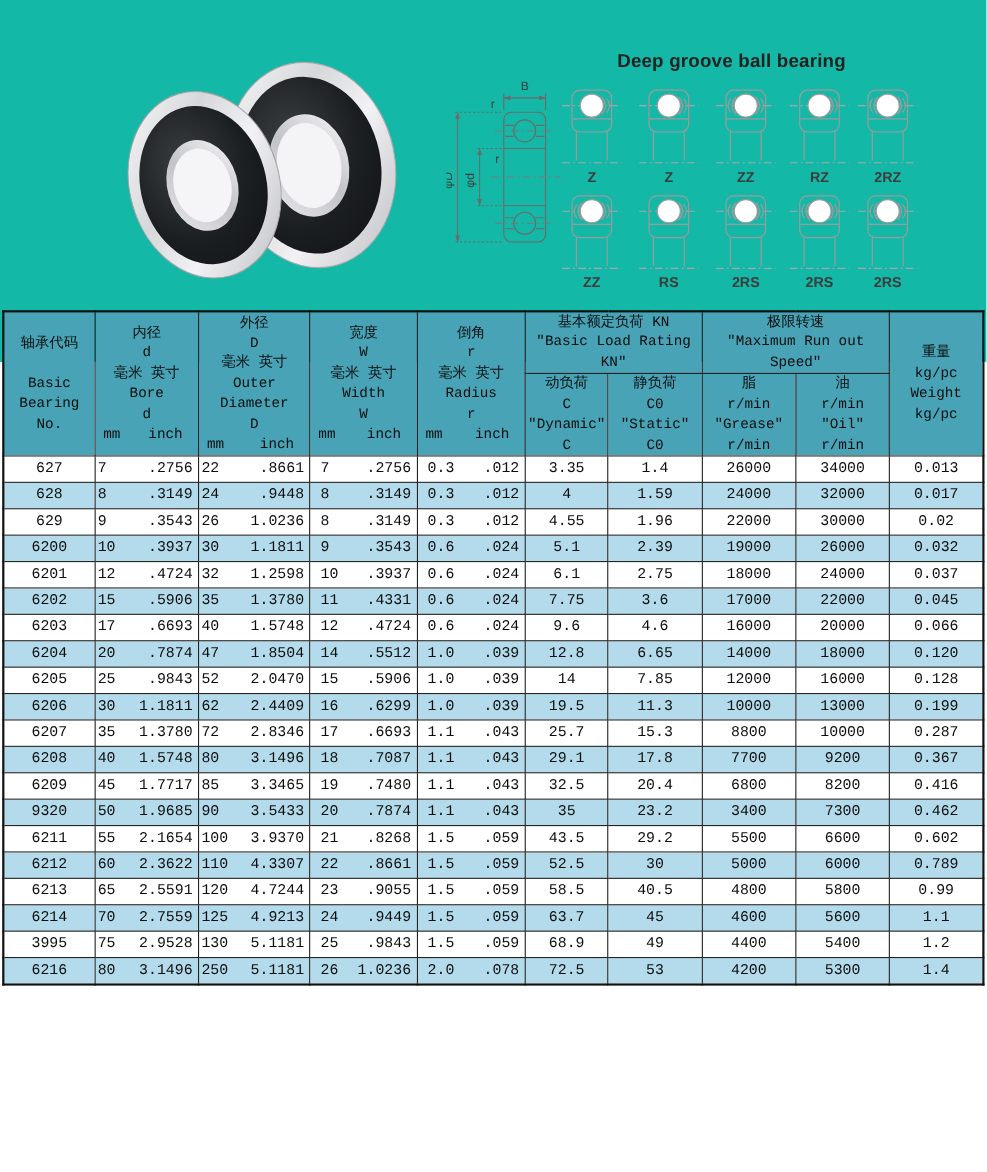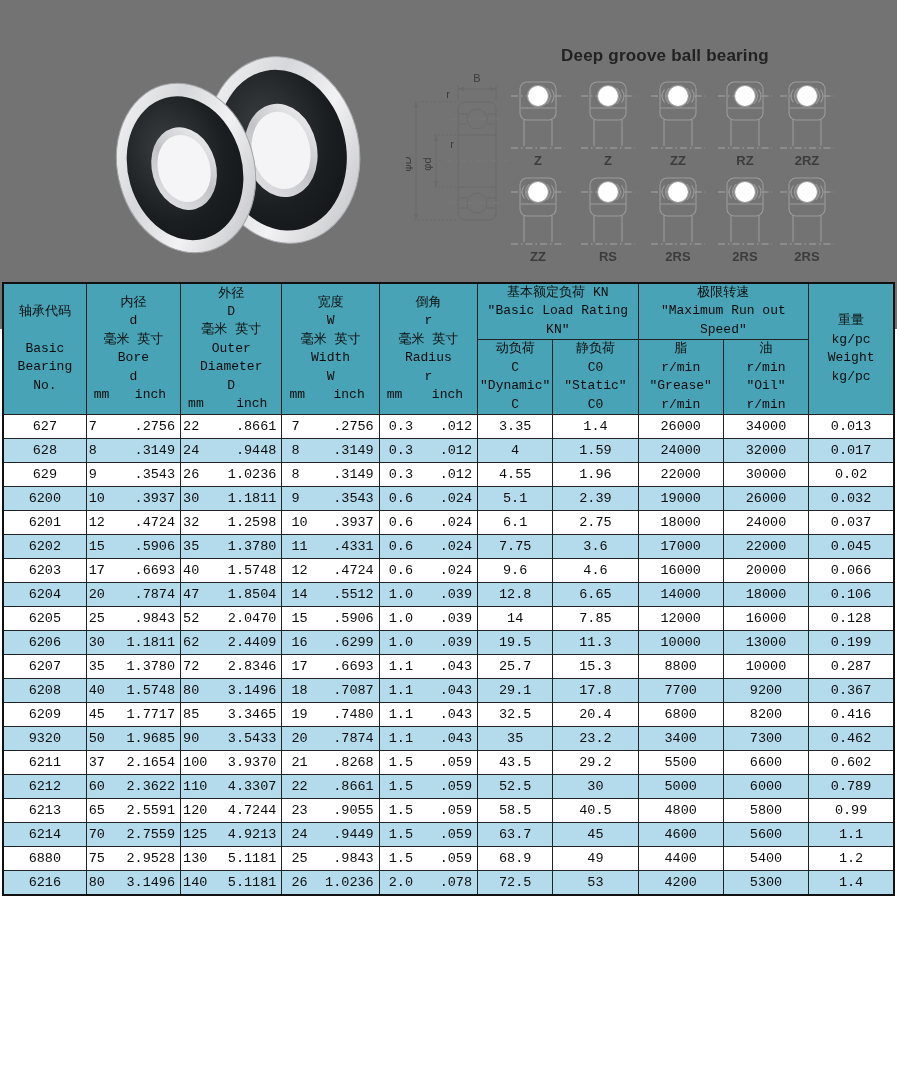--- a/index.html
+++ b/index.html
@@ -1,19 +1,19 @@
 <!DOCTYPE html>
 <html><head>
 <meta charset="utf-8">
 <style>
   html,body{margin:0;padding:0;background:#fff;}
   .canvas{position:relative;width:897px;height:1065px;background:#fff;overflow:hidden;
           font-family:"Liberation Sans",sans-serif;color:#111;}
   
-  .top{position:absolute;left:0;top:0;width:897px;height:329px;background:#737373;}
+  .top{position:absolute;left:0;top:0;width:897px;height:329px;background:#14b8a6;}
   .photo-svg{position:absolute;left:78px;top:40px;}
   .diagram-title{position:absolute;left:500px;top:46px;width:330px;text-align:center;
                  font-size:17px;font-weight:bold;letter-spacing:.2px;color:#222;}
   .xsec-svg{position:absolute;left:406px;top:72px;}
   .sym-svg{position:absolute;left:505px;top:76px;}
   .sy{fill:none;stroke:#9b9b9b;stroke-width:1.1;}
   .syf{fill:#fff;stroke:#9b9b9b;stroke-width:1.1;}
   .dd{fill:none;stroke:#a6a6a6;stroke-width:1;stroke-dasharray:7 3 1.5 3;}
   .xs{fill:none;stroke:#6b6b6b;stroke-width:1;}
   .xsdd{fill:none;stroke:#7a7a7a;stroke-width:.9;stroke-dasharray:7 3 1.5 3;}
@@ -579,21 +579,21 @@
           <td class="pair">
             <div class="pairwrap inset">
               <span class="mm">1.0</span>
               <span class="in">.039</span>
             </div>
           </td>
           <td>12.8</td>
           <td>6.65</td>
           <td>14000</td>
           <td>18000</td>
-          <td>0.106</td>
+          <td>0.120</td>
         </tr>
         <tr>
           <td>6205</td>
           <td class="pair">
             <div class="pairwrap">
               <span class="mm">25</span>
               <span class="in">.9843</span>
             </div>
           </td>
           <td class="pair">
@@ -777,21 +777,21 @@
           <td>35</td>
           <td>23.2</td>
           <td>3400</td>
           <td>7300</td>
           <td>0.462</td>
         </tr>
         <tr>
           <td>6211</td>
           <td class="pair">
             <div class="pairwrap">
-              <span class="mm">37</span>
+              <span class="mm">55</span>
               <span class="in">2.1654</span>
             </div>
           </td>
           <td class="pair">
             <div class="pairwrap">
               <span class="mm">100</span>
               <span class="in">3.9370</span>
             </div>
           </td>
           <td class="pair">
@@ -902,21 +902,21 @@
               <span class="in">.059</span>
             </div>
           </td>
           <td>63.7</td>
           <td>45</td>
           <td>4600</td>
           <td>5600</td>
           <td>1.1</td>
         </tr>
         <tr>
-          <td>6880</td>
+          <td>3995</td>
           <td class="pair">
             <div class="pairwrap">
               <span class="mm">75</span>
               <span class="in">2.9528</span>
             </div>
           </td>
           <td class="pair">
             <div class="pairwrap">
               <span class="mm">130</span>
               <span class="in">5.1181</span>
@@ -943,21 +943,21 @@
         <tr class="stripe">
           <td>6216</td>
           <td class="pair">
             <div class="pairwrap">
               <span class="mm">80</span>
               <span class="in">3.1496</span>
             </div>
           </td>
           <td class="pair">
             <div class="pairwrap">
-              <span class="mm">140</span>
+              <span class="mm">250</span>
               <span class="in">5.1181</span>
             </div>
           </td>
           <td class="pair">
             <div class="pairwrap inset">
               <span class="mm">26</span>
               <span class="in">1.0236</span>
             </div>
           </td>
           <td class="pair">

